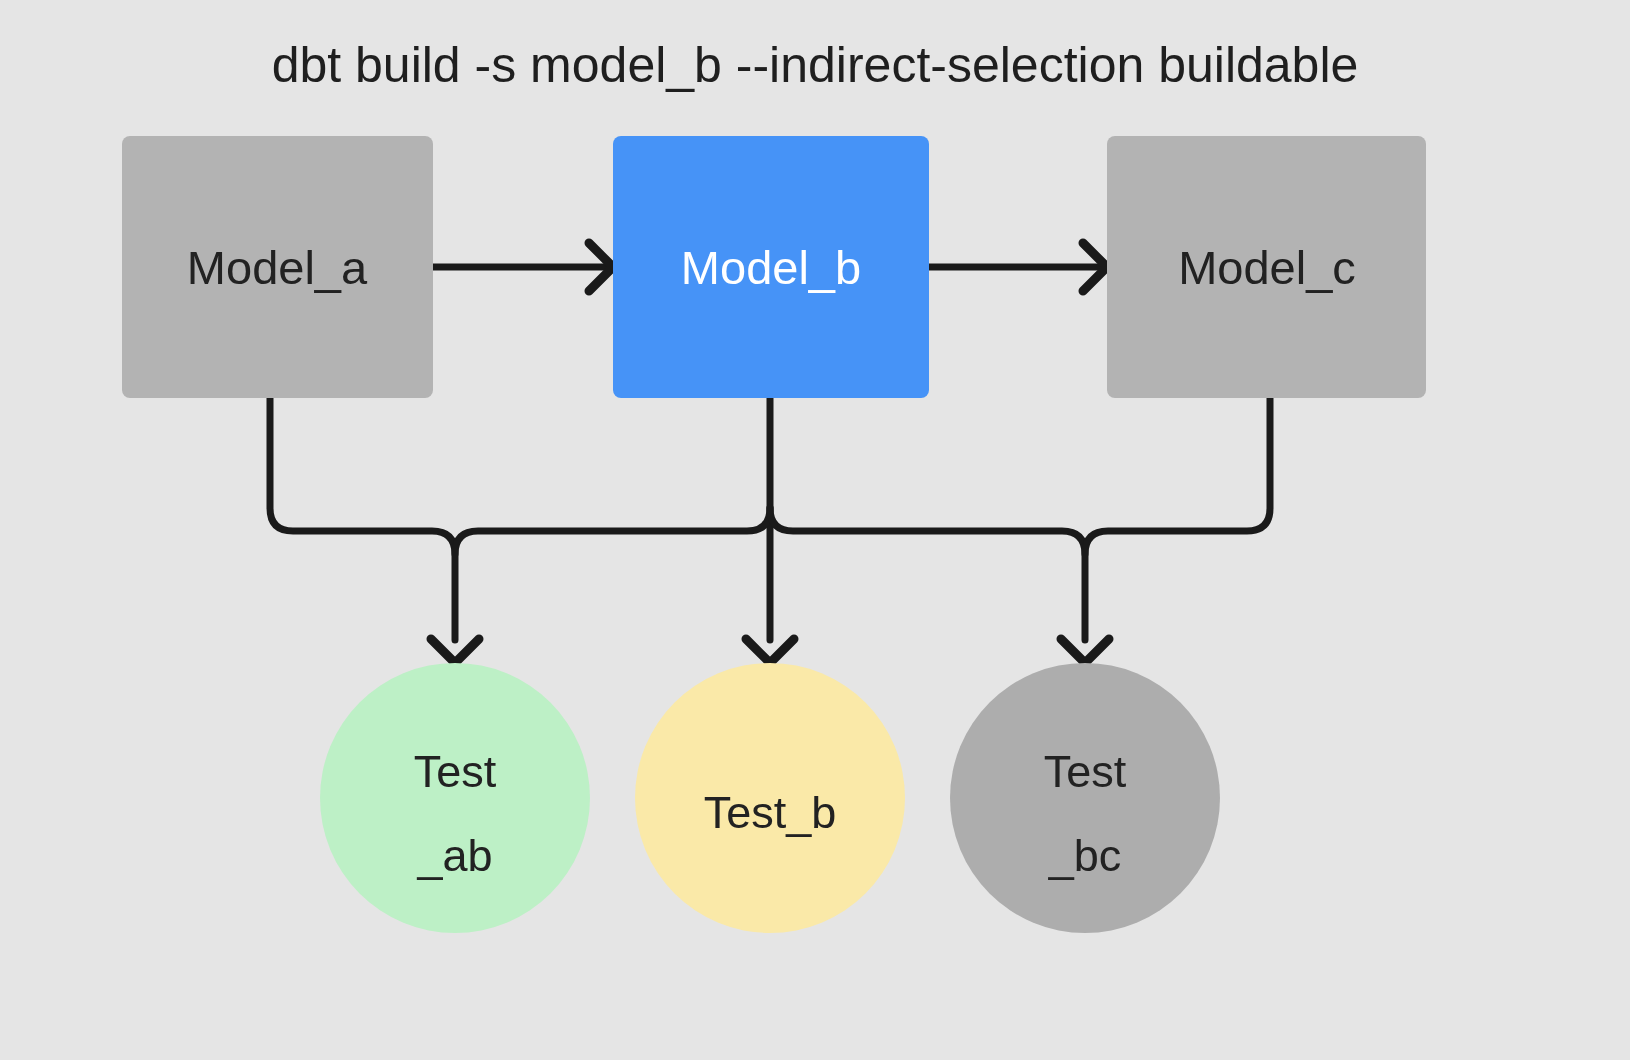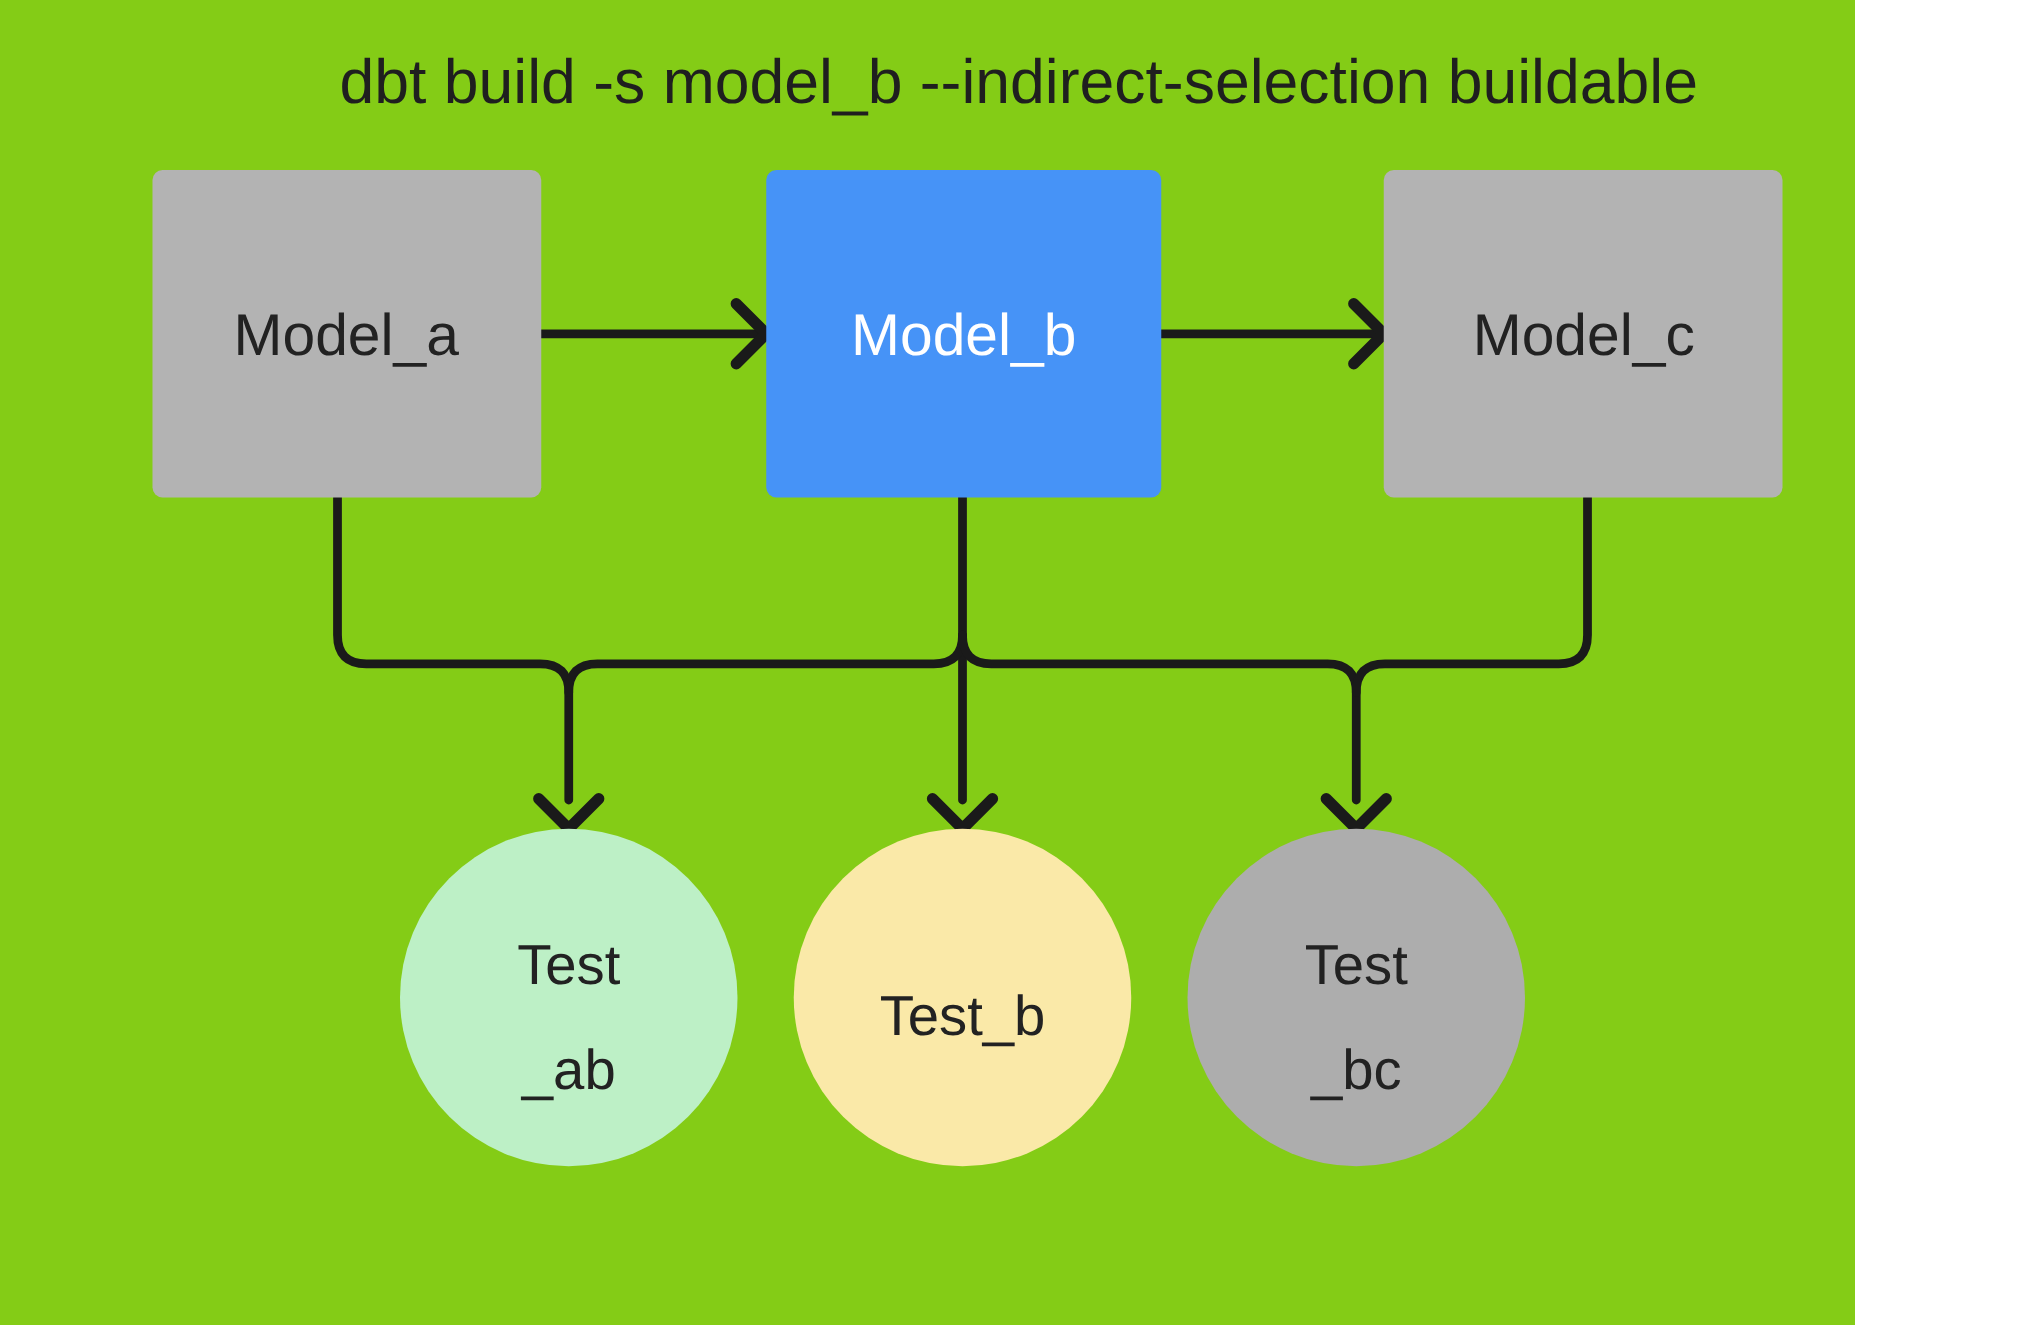--- a/index.html
+++ b/index.html
@@ -6,23 +6,23 @@
     margin: 0;
     padding: 0;
     background: #ffffff;
   }
   body {
     font-family: "Liberation Sans", sans-serif;
     -webkit-font-smoothing: antialiased;
   }
   #canvas {
     position: relative;
-    width: 1484px;
+    width: 1630px;
     height: 1060px;
-    background: #84cc16;
+    background: #e5e5e5;
     overflow: hidden;
   }
   #diagram-svg {
     position: absolute;
     left: 0;
     top: 0;
     width: 1630px;
     height: 1060px;
   }
   .title-text {

